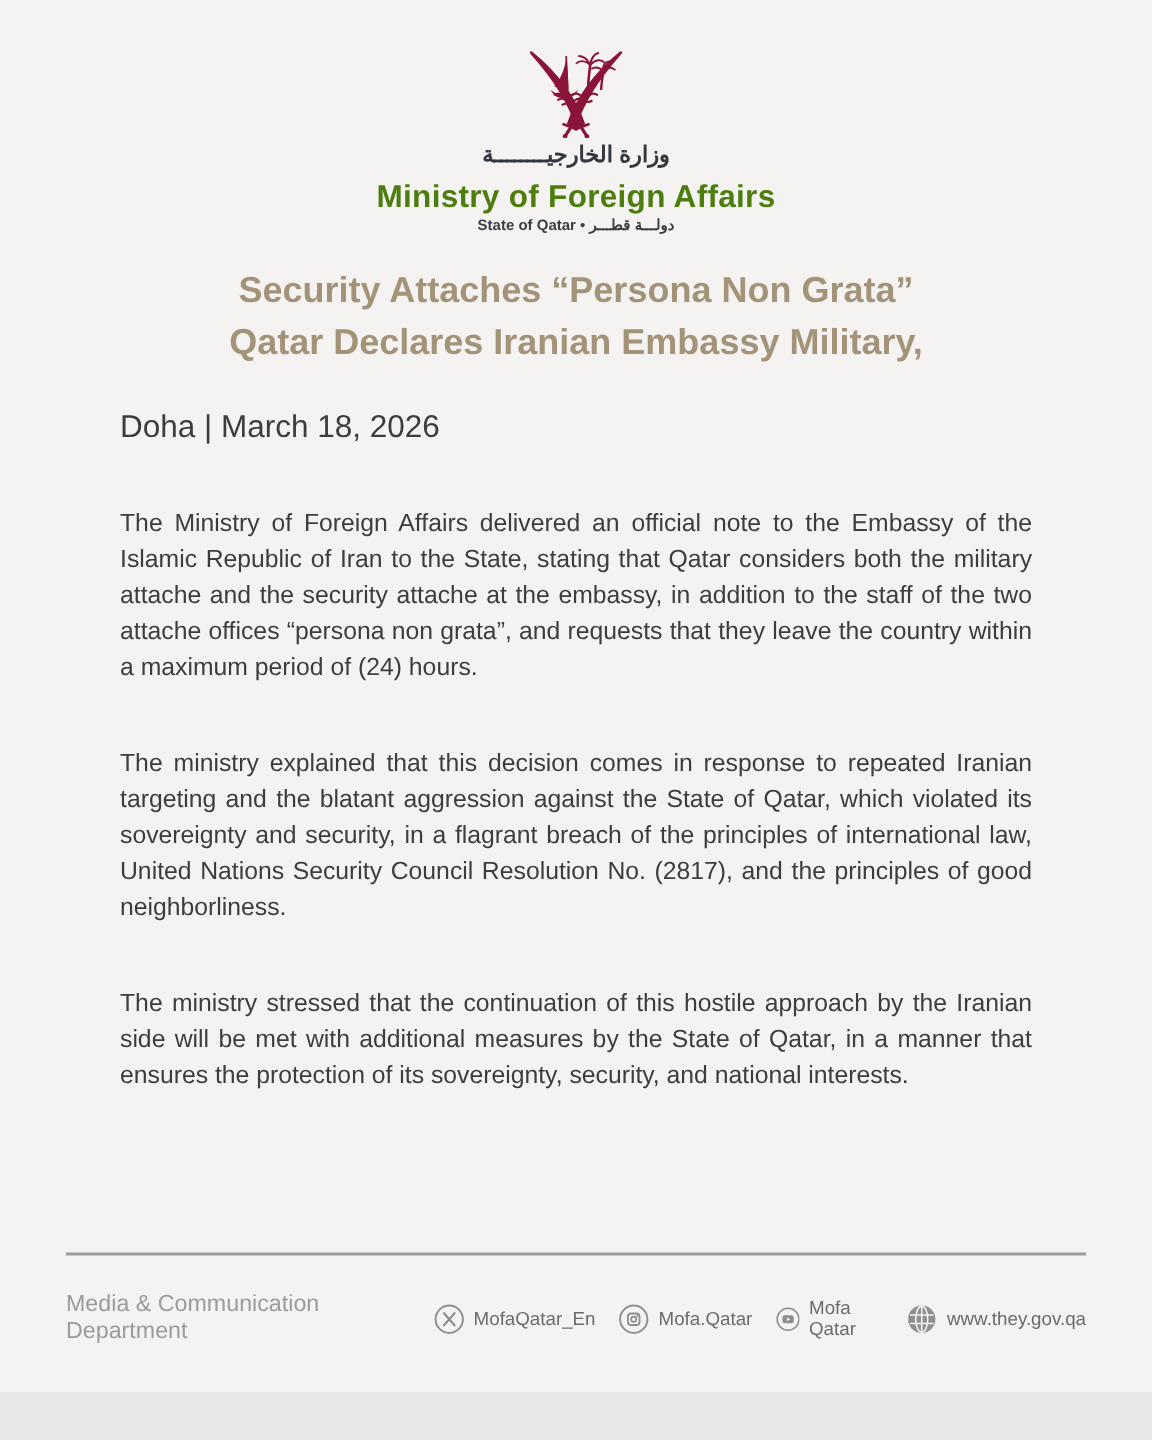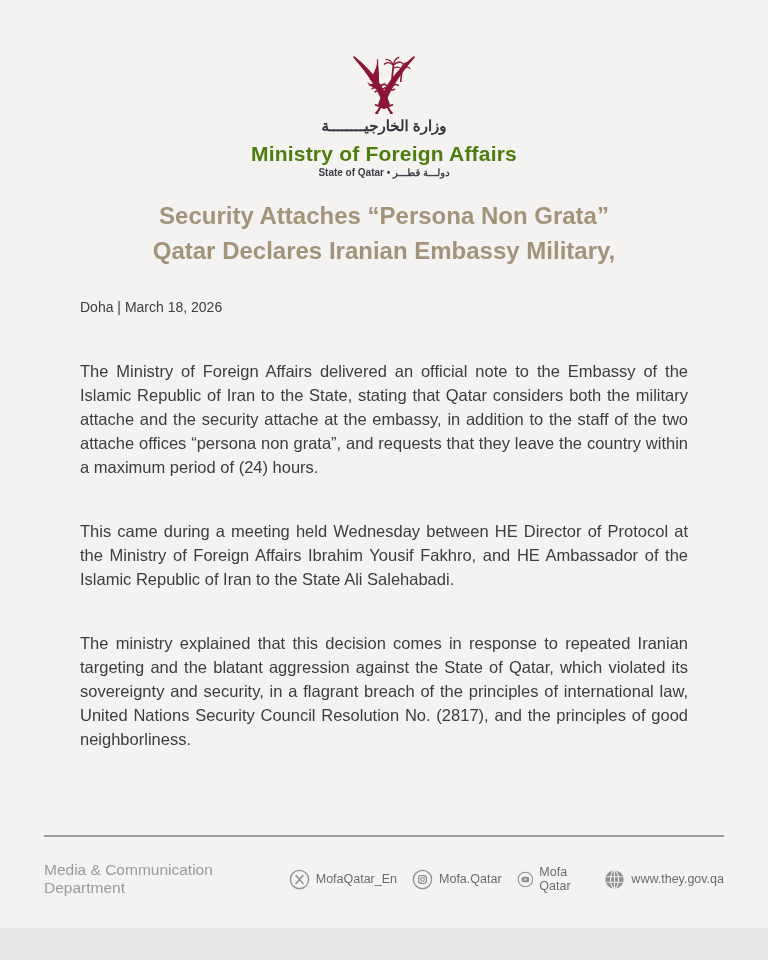--- a/index.html
+++ b/index.html
@@ -5,21 +5,21 @@
   * { margin: 0; padding: 0; box-sizing: border-box; }
   html, body { background: #e9e8e6; }
   .page {
     width: 768px;
     height: 928px;
     margin: 0 auto;
     background: #f4f3f1;
     font-family: "Liberation Sans", sans-serif;
     display: flex;
     flex-direction: column;
-    padding-top: 44px;
+    padding-top: 22px;
     overflow: hidden;
   }
 
   
   .masthead { text-align: center; }
   .emblem-wrap { line-height: 0; }
   .emblem-wrap svg { width: 84px; height: 70px; }
   .arabic-title {
     font-size: 15px;
     font-weight: bold;
@@ -54,21 +54,21 @@
     font-weight: bold;
   }
   .headline span { display: block; }
 
   
   .doc-body {
     margin: 27px 80px 0;
     color: #3d3d3d;
   }
   .dateline {
-    font-size: 14px;
+    font-size: 21px;
     line-height: 24px;
     margin-bottom: 16px;
   }
   .para {
     font-size: 16.5px;
     line-height: 24px;
     text-align: justify;
     margin-bottom: 18px;
     margin-top: 40px;
   }
@@ -150,22 +150,22 @@
   </header>
 
   <h1 class="headline">
     <span>Security Attaches “Persona Non Grata”</span>
     <span>Qatar Declares Iranian Embassy Military,</span>
   </h1>
 
   <main class="doc-body">
     <p class="dateline">Doha | March 18, 2026</p>
     <p class="para">The Ministry of Foreign Affairs delivered an official note to the Embassy of the Islamic Republic of Iran to the State, stating that Qatar considers both the military attache and the security attache at the embassy, in addition to the staff of the two attache offices “persona non grata”, and requests that they leave the country within a maximum period of (24) hours.</p>
-    <p class="para">This came during a meeting held Wednesday between HE Director of Protocol at the Ministry of Foreign Affairs Ibrahim Yousif Fakhro, and HE Ambassador of the Islamic Republic of Iran to the State Ali Salehabadi.</p>
     <p class="para">The ministry explained that this decision comes in response to repeated Iranian targeting and the blatant aggression against the State of Qatar, which violated its sovereignty and security, in a flagrant breach of the principles of international law, United Nations Security Council Resolution No. (2817), and the principles of good neighborliness.</p>
+    <p class="para">The ministry stressed that the continuation of this hostile approach by the Iranian side will be met with additional measures by the State of Qatar, in a manner that ensures the protection of its sovereignty, security, and national interests.</p>
   </main>
 
   <footer class="doc-footer">
     <hr class="divider">
     <div class="footer-row">
       <div class="dept-label">Media &amp; Communication Department</div>
       <div class="social-links">
 
         <span class="social-item">
           <svg viewBox="0 0 24 24">

